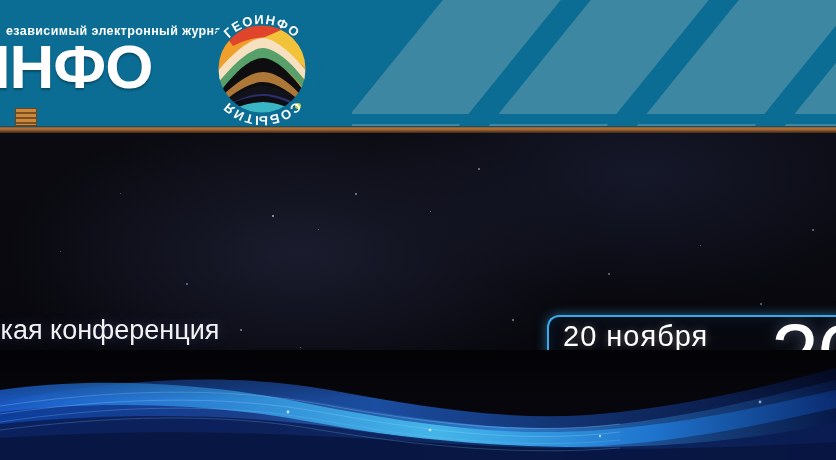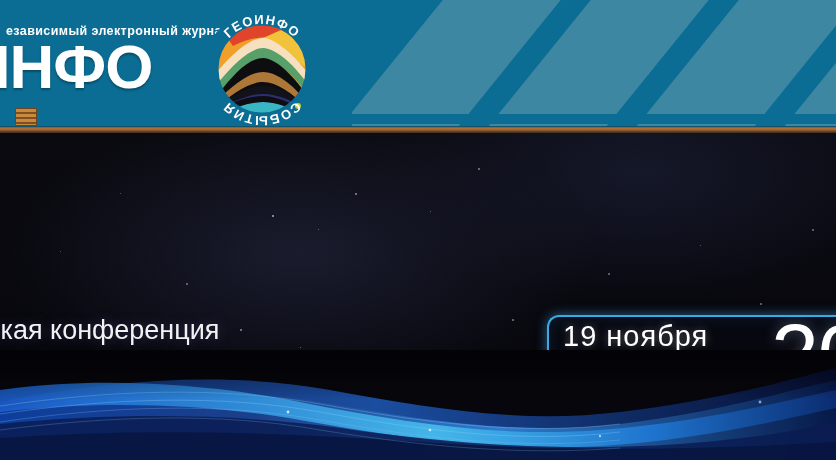--- a/index.html
+++ b/index.html
@@ -294,21 +294,21 @@
     <div class="subtitle">еская конференция</div>
 
     <div class="title-block">
       <div class="title-line">ТИЗАЦИЯ И ЦИФРОВИЗАЦИЯ</div>
       <div class="title-line">НО-ГЕОЛОГИЧЕСКИХ ИЗЫСКАНИЙ</div>
       <div class="title-line">НИЧЕСКОГО ПРОЕКТИРОВАНИЯ.</div>
 
     </div>
 
     <div class="date-plate">
-      <div class="date-day">19 ноября</div>
+      <div class="date-day">20 ноября</div>
       <div class="date-city">МОСКВА</div>
       <div class="date-year">20</div>
     </div>
 
     <div class="waves">
       <svg width="836" height="110" viewBox="0 0 836 110" aria-hidden="true">
         <defs>
           <linearGradient id="w1" x1="0" y1="0" x2="1" y2="0">
             <stop offset="0%" stop-color="#1b5fd0"></stop>
             <stop offset="25%" stop-color="#2f8fe0"></stop>

